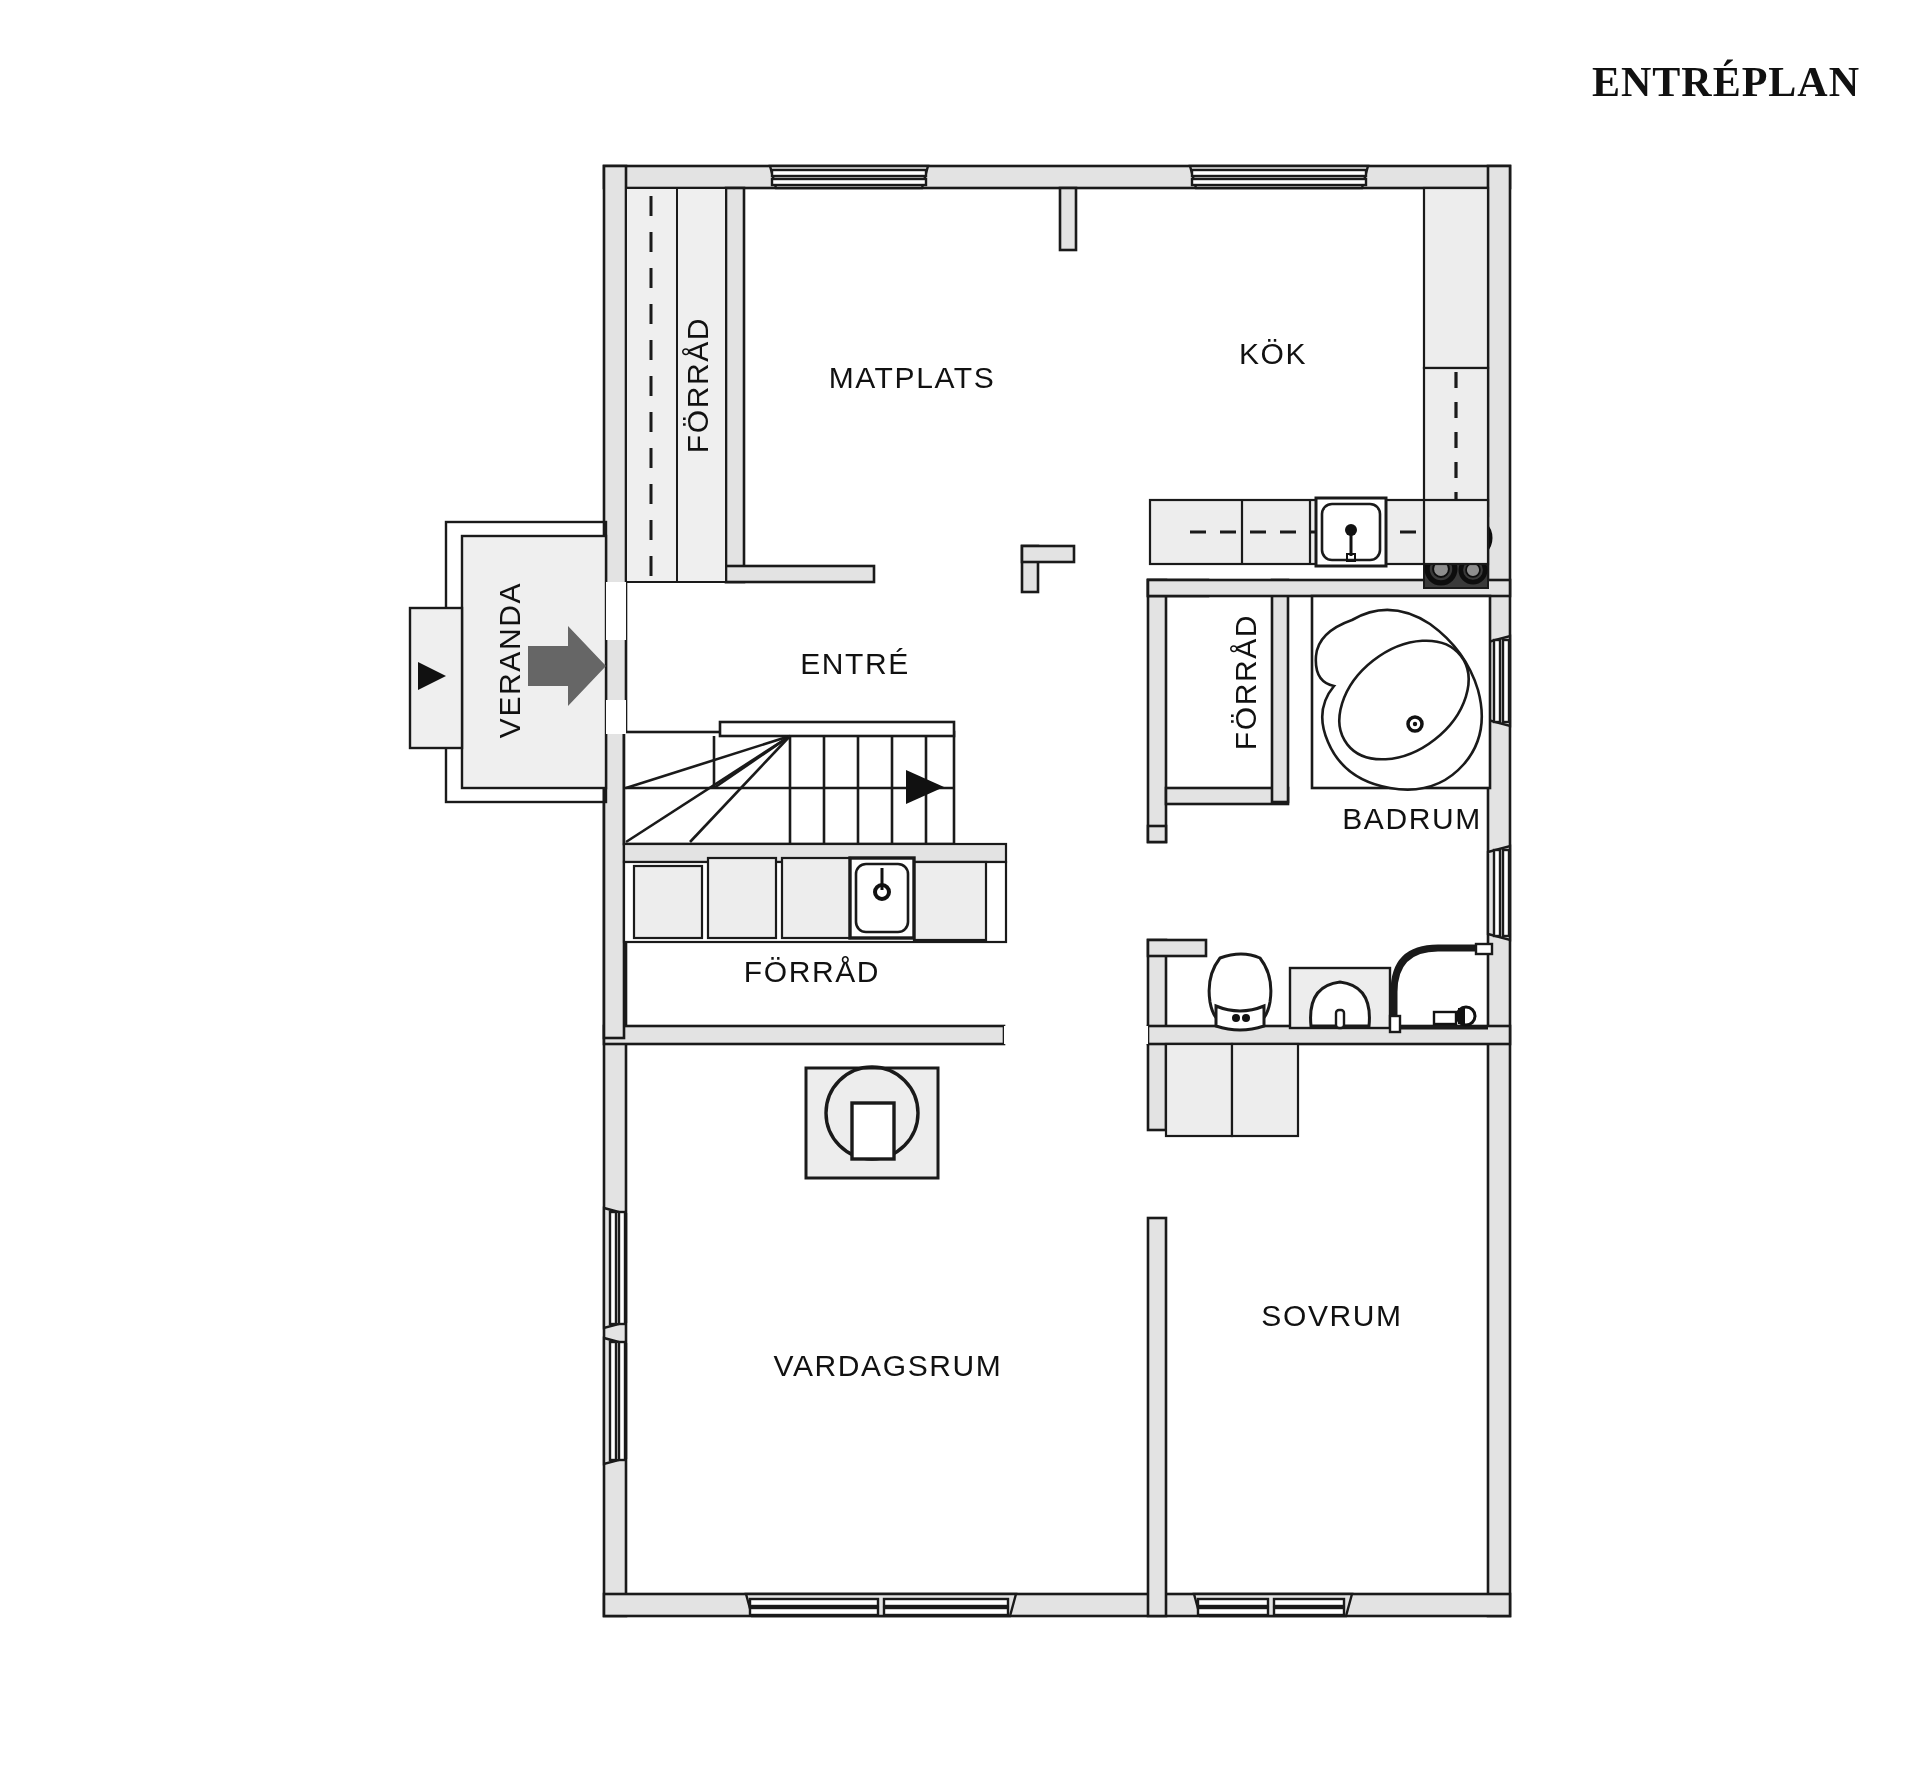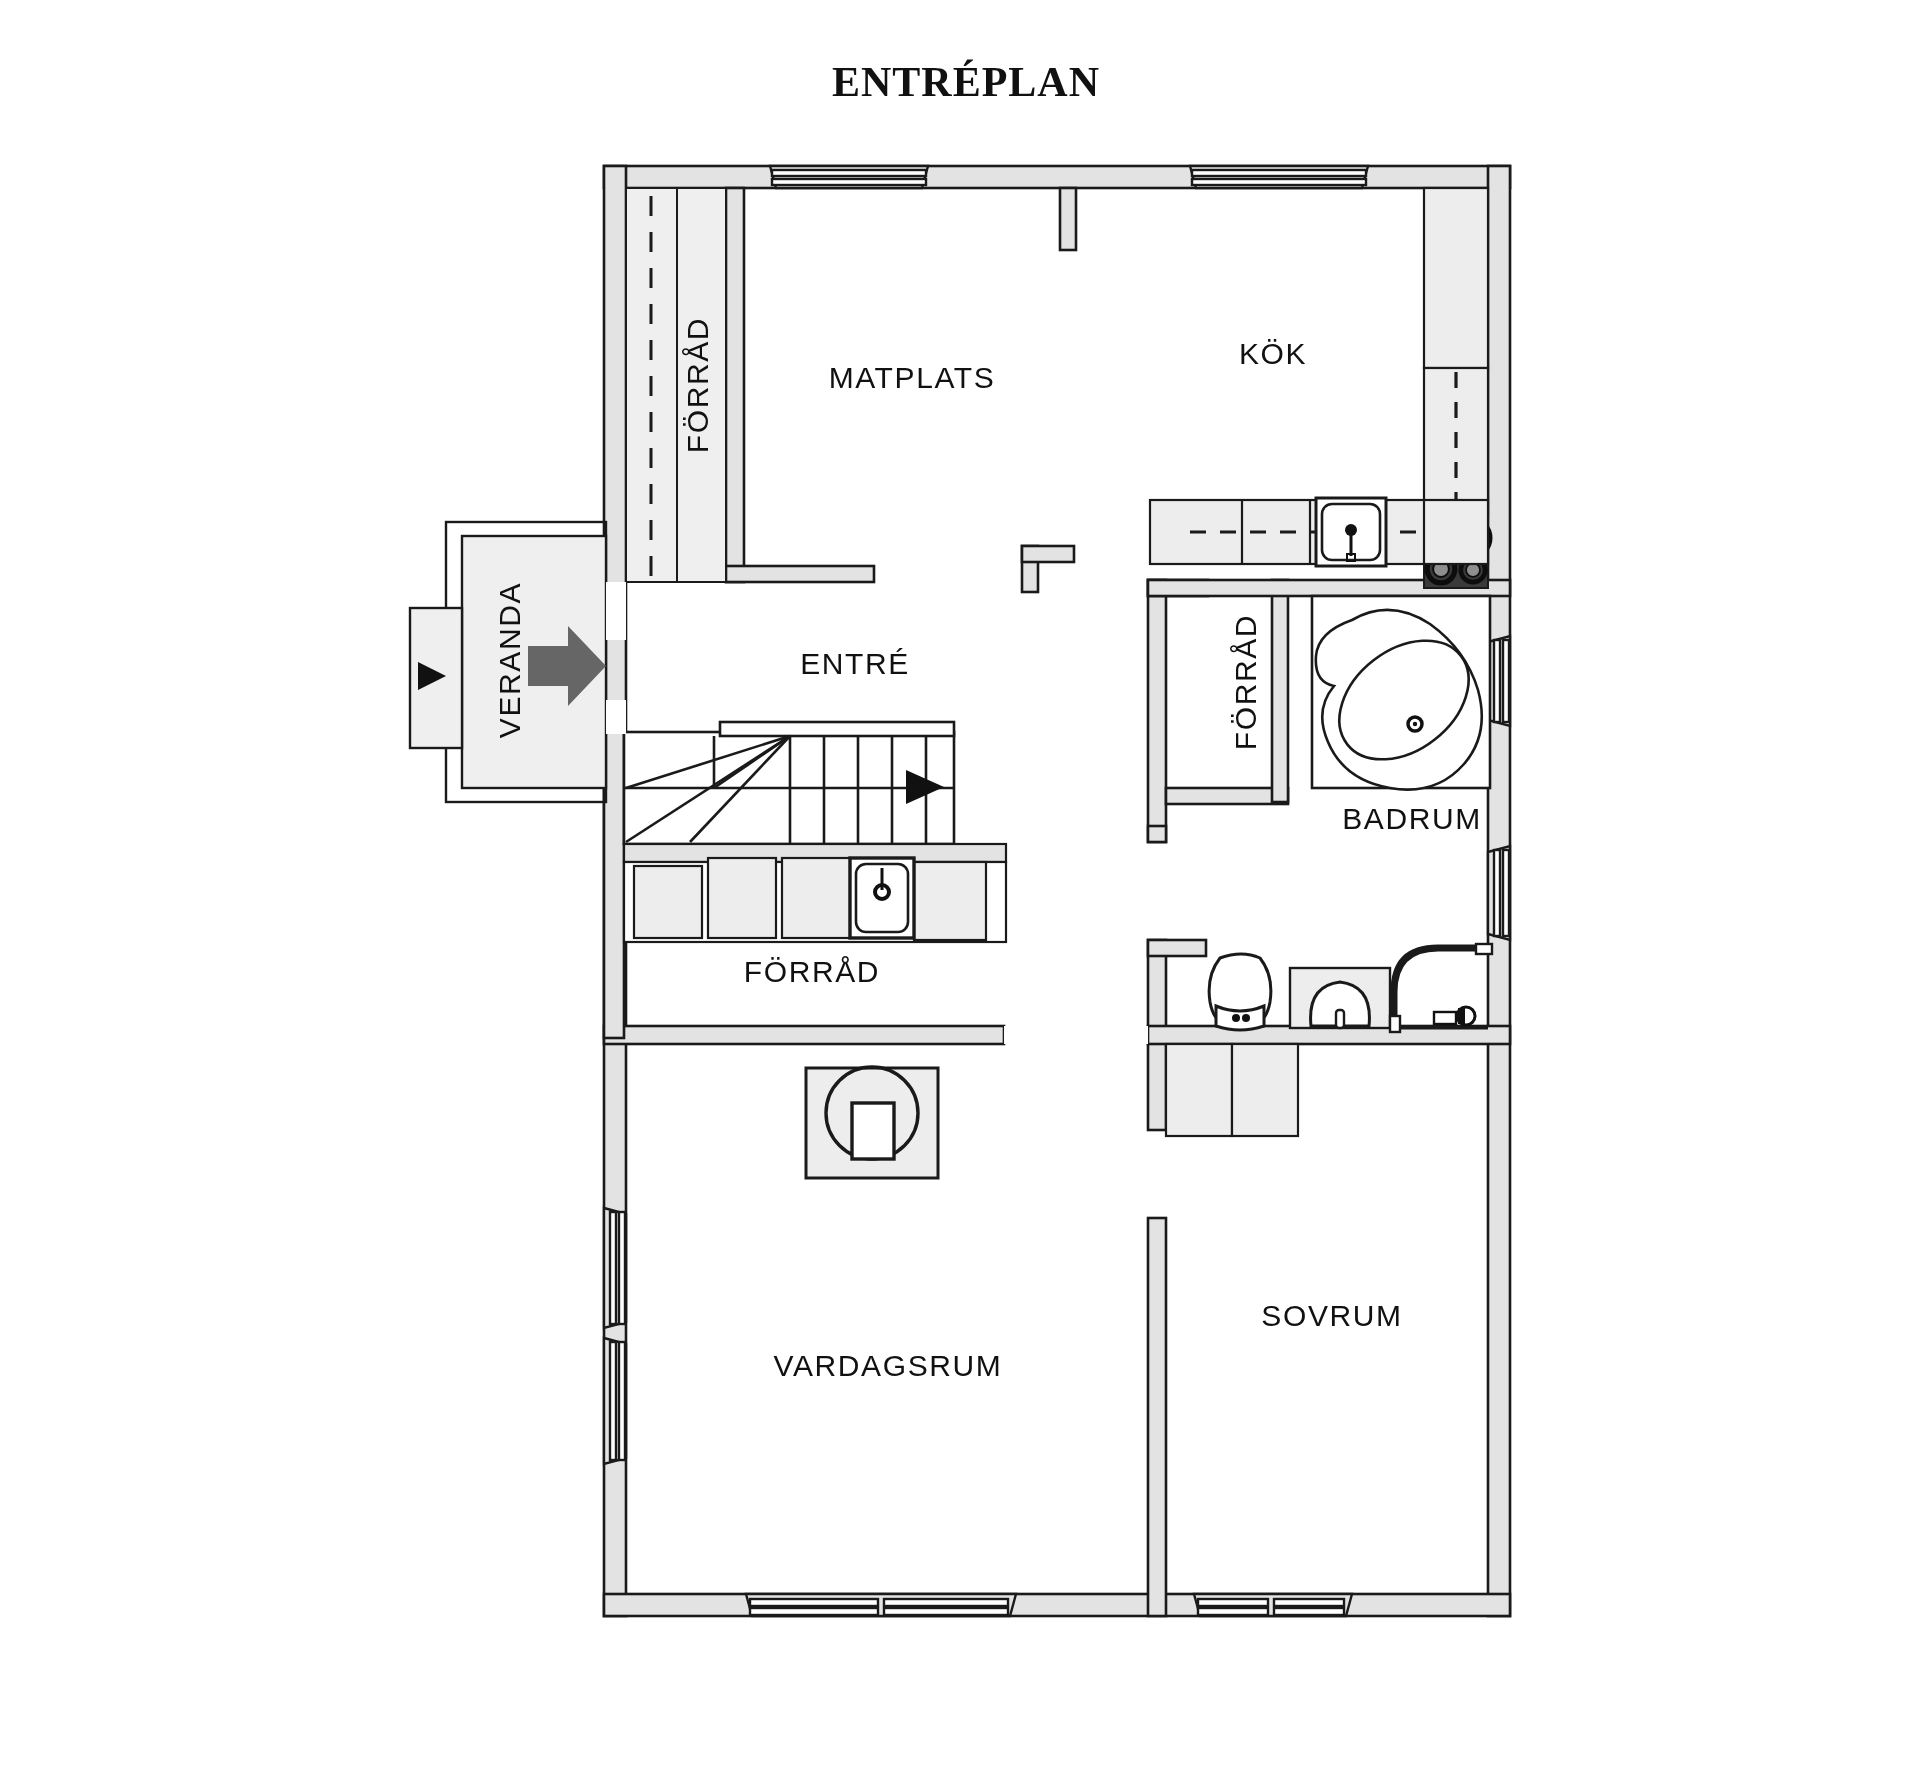--- a/index.html
+++ b/index.html
@@ -1,21 +1,21 @@
 <!DOCTYPE html>
 <html><head>
 <meta charset="utf-8">
 <style>
   html,body{margin:0;padding:0;background:#ffffff;}
   body{width:1920px;height:1787px;font-family:"Liberation Sans",sans-serif;overflow:hidden;}
   #stage{position:relative;width:1920px;height:1787px;background:#fff;}
   #title{
-    position:absolute; left:0; top:58px; width:1860px; text-align:center;
+    position:absolute; left:0; top:58px; width:1860px; text-align:right;
     font-family:"Liberation Serif",serif; font-weight:bold; font-size:42px;
-    letter-spacing:1px; color:#111;margin-left:36px;
+    letter-spacing:1px; color:#111;
   }
   svg#plan{position:absolute;left:0;top:0;width:1920px;height:1787px;display:block;}
   .lbl{
     font-family:"Liberation Sans",sans-serif; font-size:30px; fill:#111;
     letter-spacing:1.6px; text-anchor:middle; dominant-baseline:middle;
   }
 </style>
 </head>
 <body>
 

